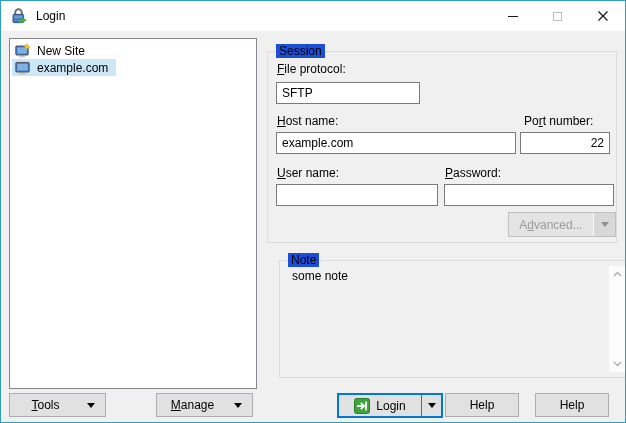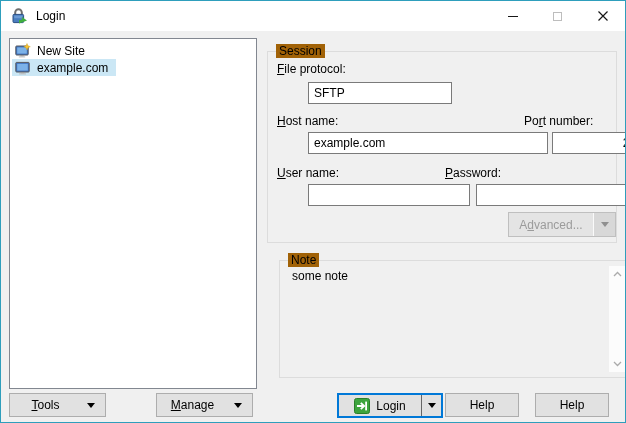--- a/index.html
+++ b/index.html
@@ -22,23 +22,23 @@
   .win-btn { width:45px; height:100%; display:flex; align-items:center; justify-content:center; }
   .min-glyph { width:10px; height:1px; background:#171717; }
   .max-glyph { width:9px; height:9px; border:1px solid #BDBDBD; }
   
   .listbox { position:absolute; left:8px; top:37px; width:248px; height:351px; background:#fff; border:1px solid #828790; padding-top:3px; }
   .list-row { height:17px; display:flex; align-items:center; }
   .row-chip { display:inline-flex; align-items:center; height:17px; margin-left:2px; padding:0 8px 0 3px; gap:6px; }
   .list-row.selected .row-chip { background:#CBE7F5; }
   
   .group { position:absolute; border:1px solid #DCDCDC; }
-  .group-label { position:absolute; top:-8px; left:8px; background:#a16207; padding:0 3px; }
+  .group-label { position:absolute; top:-8px; left:8px; background:#1d4ed8; padding:0 3px; }
   
-  .tb { position:absolute; height:22px; border:1px solid #7A7A7A; background:#fff; padding:2px 5px; font-family:"Liberation Sans",sans-serif; font-size:12px; color:#000; border-radius:0; outline:none;margin-left:32px; }
+  .tb { position:absolute; height:22px; border:1px solid #7A7A7A; background:#fff; padding:2px 5px; font-family:"Liberation Sans",sans-serif; font-size:12px; color:#000; border-radius:0; outline:none; }
   .tb.right { text-align:right;padding-left:28px; }
   .field-label { position:absolute; white-space:nowrap; }
   .mn { text-decoration:underline; }
   
   .btn { position:absolute; background:#E1E1E1; border:1px solid #ADADAD; display:flex; align-items:center; justify-content:center; font-size:12px; cursor:default; }
   .btn.disabled { background:#E4E4E4; border-color:#BFBFBF; color:#9B9B9B; }
   .caret { width:0; height:0; border-left:4px solid transparent; border-right:4px solid transparent; border-top:5px solid #000; }
   .caret.gray { border-top-color:#8F8F8F; }
   .menu-btn { padding-right:24px; }
   .menu-btn .caret { position:absolute; right:10px; top:50%; margin-top:-2px; }

